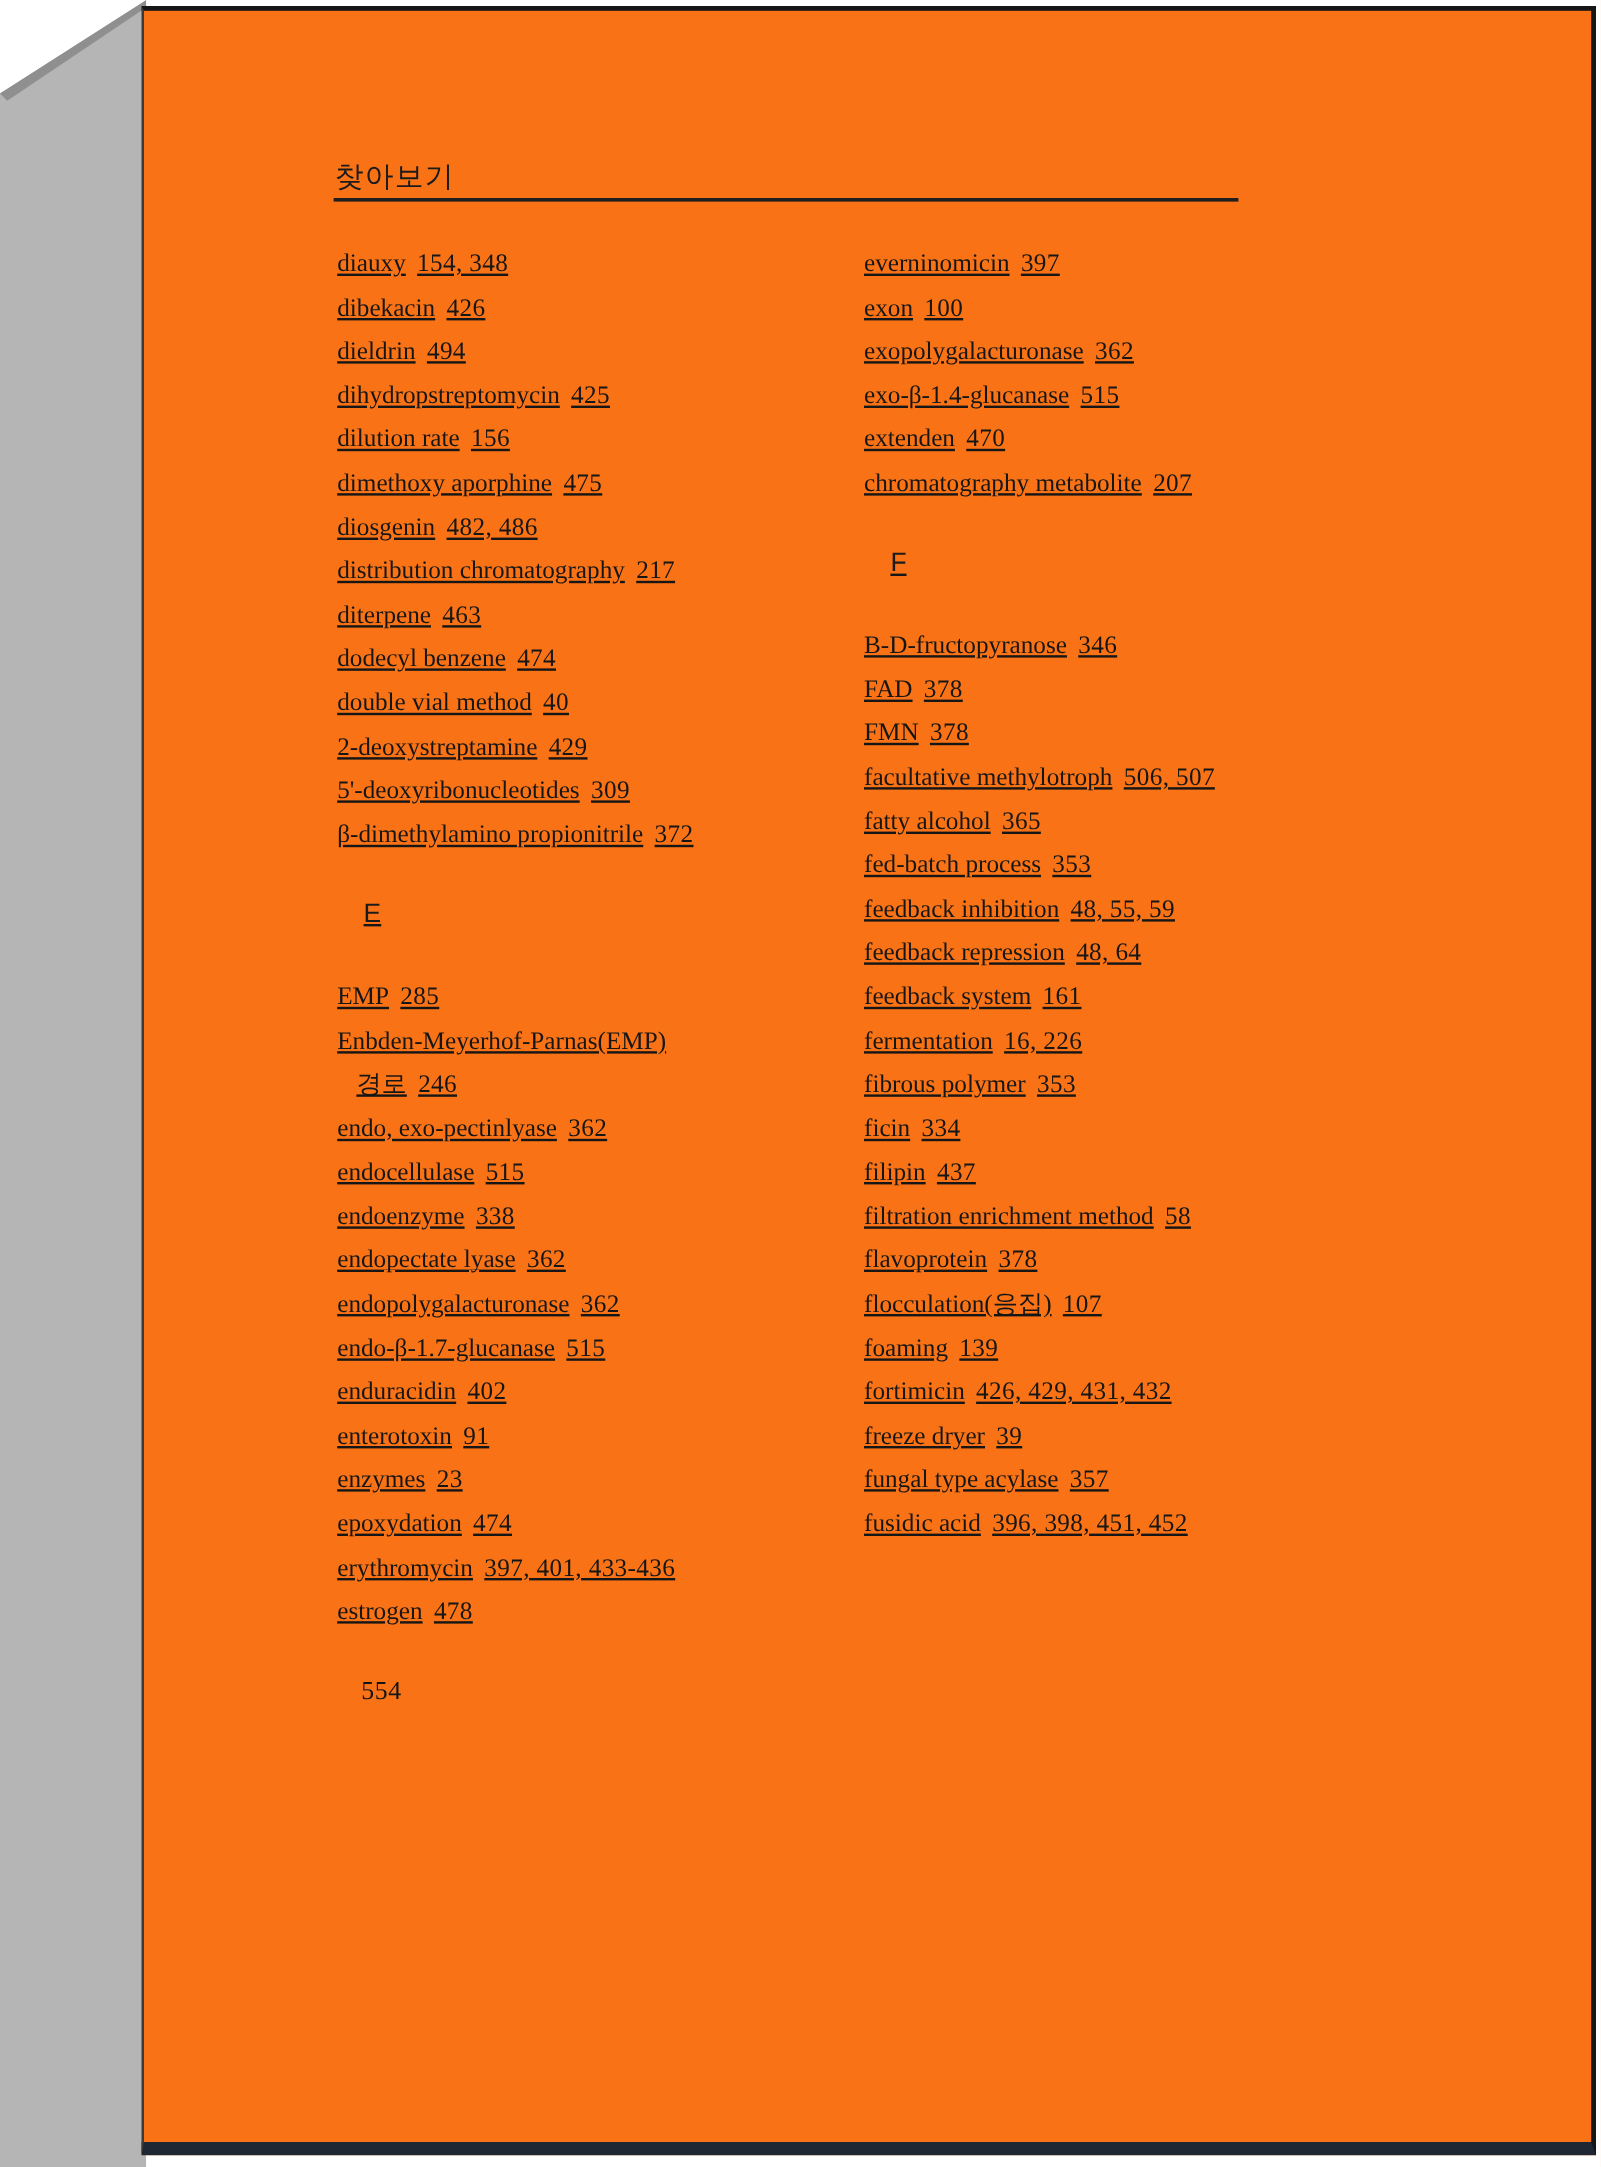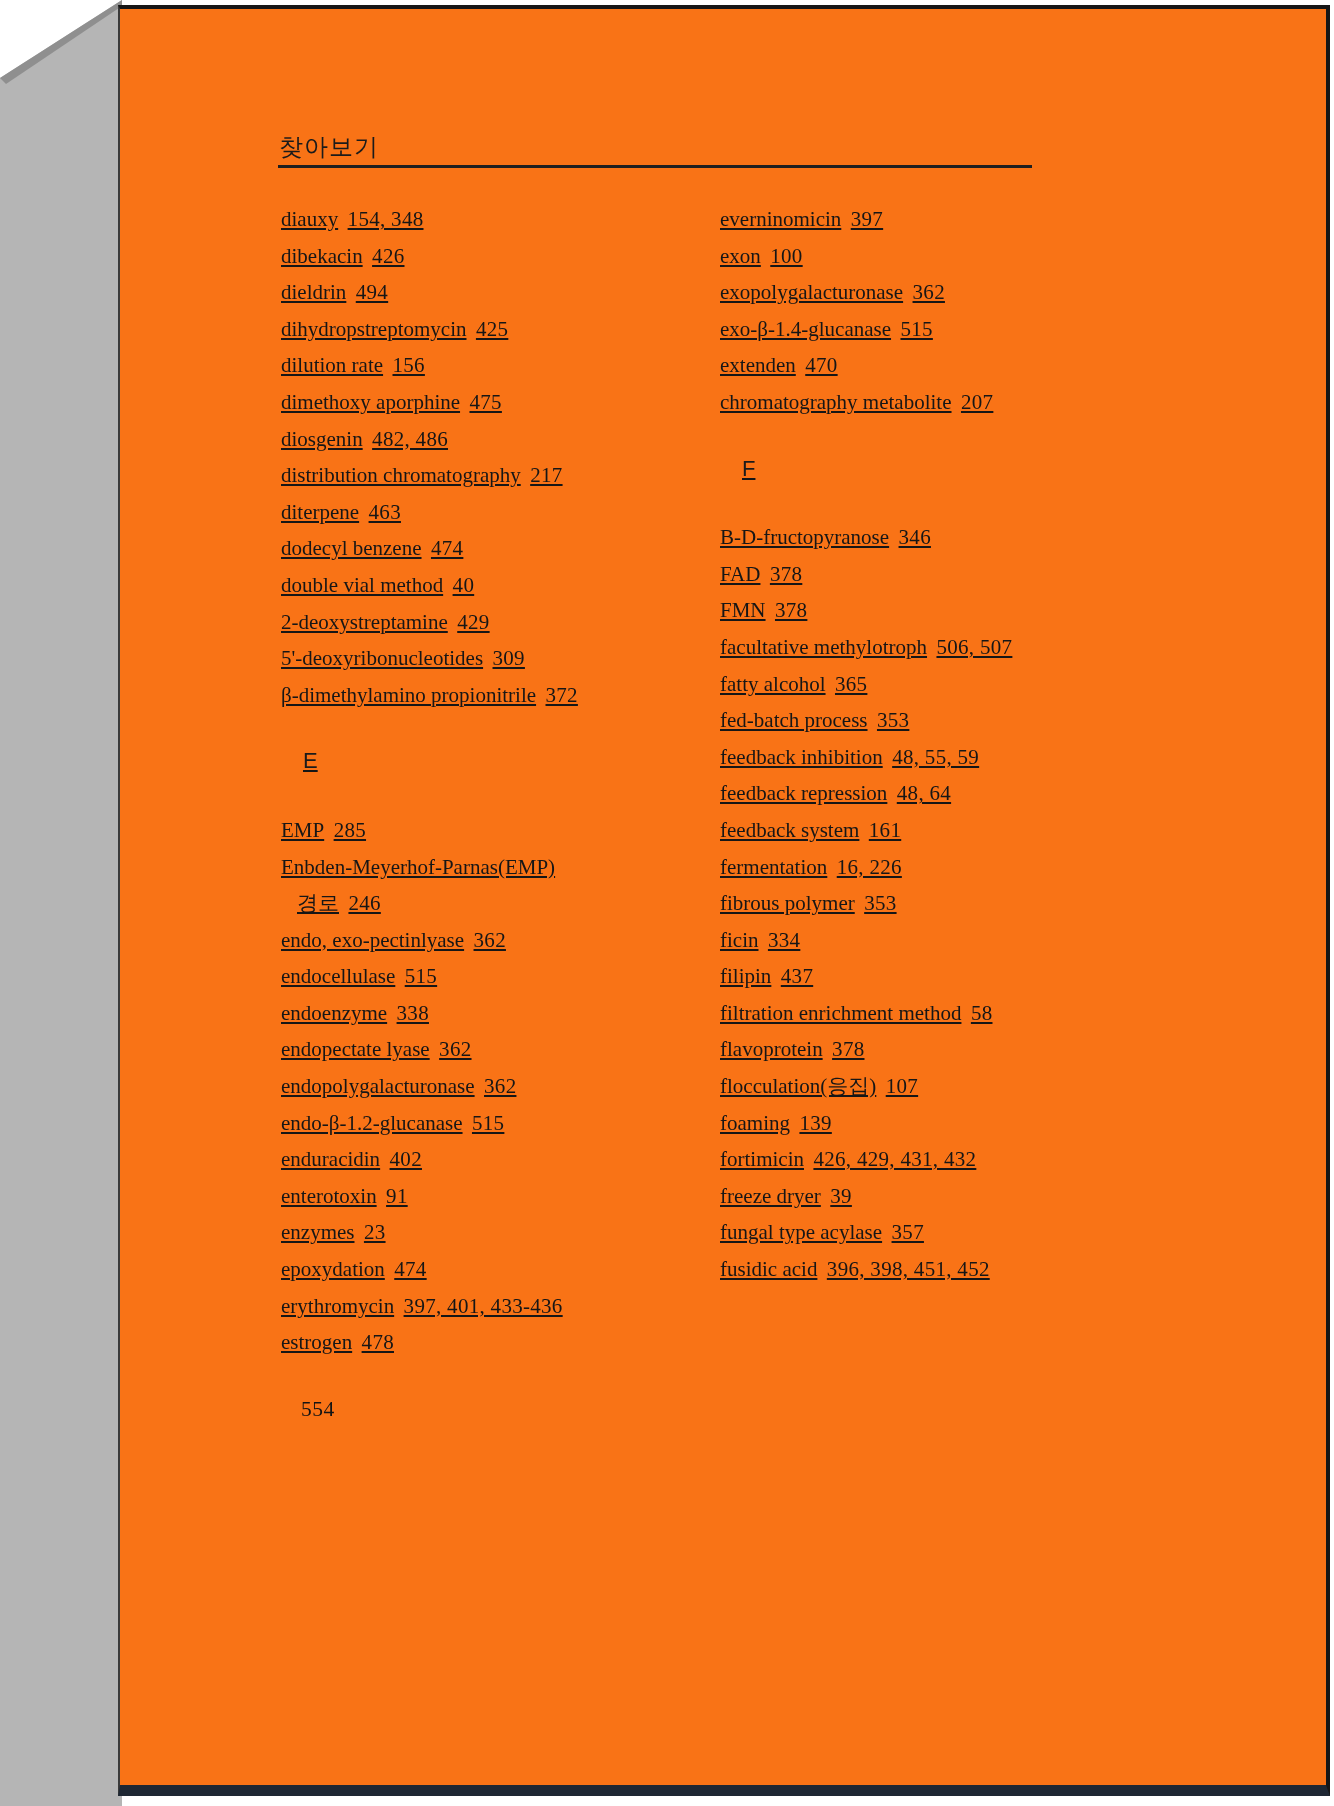--- a/index.html
+++ b/index.html
@@ -123,21 +123,21 @@
       <div class="entry"><span class="term">β-dimethylamino propionitrile</span><span class="pages">372</span></div>
       <div class="section-label">E</div>
       <div class="entry"><span class="term">EMP</span><span class="pages">285</span></div>
       <div class="entry"><span class="term">Enbden-Meyerhof-Parnas(EMP)
 경로</span><span class="pages">246</span></div>
       <div class="entry"><span class="term">endo, exo-pectinlyase</span><span class="pages">362</span></div>
       <div class="entry"><span class="term">endocellulase</span><span class="pages">515</span></div>
       <div class="entry"><span class="term">endoenzyme</span><span class="pages">338</span></div>
       <div class="entry"><span class="term">endopectate lyase</span><span class="pages">362</span></div>
       <div class="entry"><span class="term">endopolygalacturonase</span><span class="pages">362</span></div>
-      <div class="entry"><span class="term">endo-β-1.2-glucanase</span><span class="pages">515</span></div>
+      <div class="entry"><span class="term">endo-β-1.7-glucanase</span><span class="pages">515</span></div>
       <div class="entry"><span class="term">enduracidin</span><span class="pages">402</span></div>
       <div class="entry"><span class="term">enterotoxin</span><span class="pages">91</span></div>
       <div class="entry"><span class="term">enzymes</span><span class="pages">23</span></div>
       <div class="entry"><span class="term">epoxydation</span><span class="pages">474</span></div>
       <div class="entry"><span class="term">erythromycin</span><span class="pages">397, 401, 433-436</span></div>
       <div class="entry"><span class="term">estrogen</span><span class="pages">478</span></div>
     </div>
 
   <div class="col col-right">
       <div class="entry"><span class="term">everninomicin</span><span class="pages">397</span></div>

